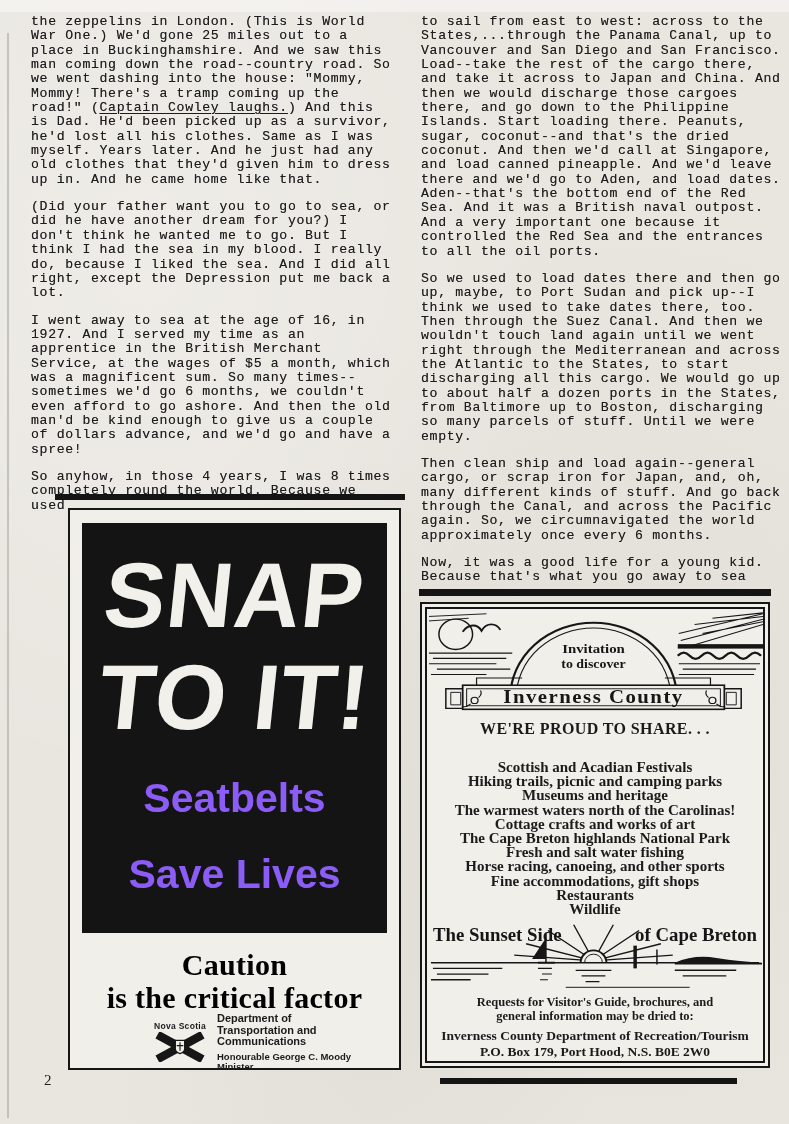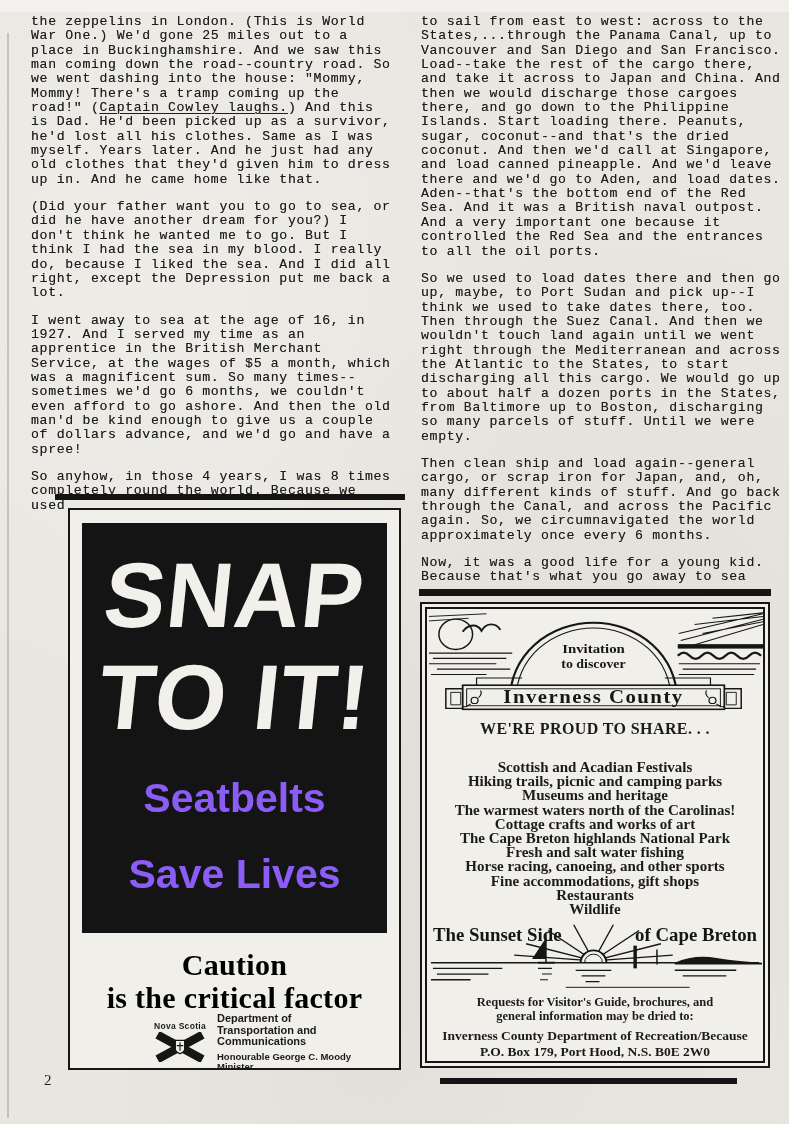--- a/index.html
+++ b/index.html
@@ -231,21 +231,21 @@
           <path class="ln" d="M140,70 h125" stroke-width="1"></path>
         </g>
       </svg>
 
       <div class="inv-requests">
         <div>Requests for Visitor's Guide, brochures, and</div>
         <div>general information may be dried to:</div>
       </div>
 
       <div class="inv-contact">
-        <div>Inverness County Department of Recreation/Because</div>
+        <div>Inverness County Department of Recreation/Tourism</div>
         <div>P.O. Box 179, Port Hood, N.S. B0E 2W0</div>
         <div>(902) 787-2274</div>
       </div>
 
     </div>
   </div>
 
   <div class="page-number">2</div>
 </div>
 

